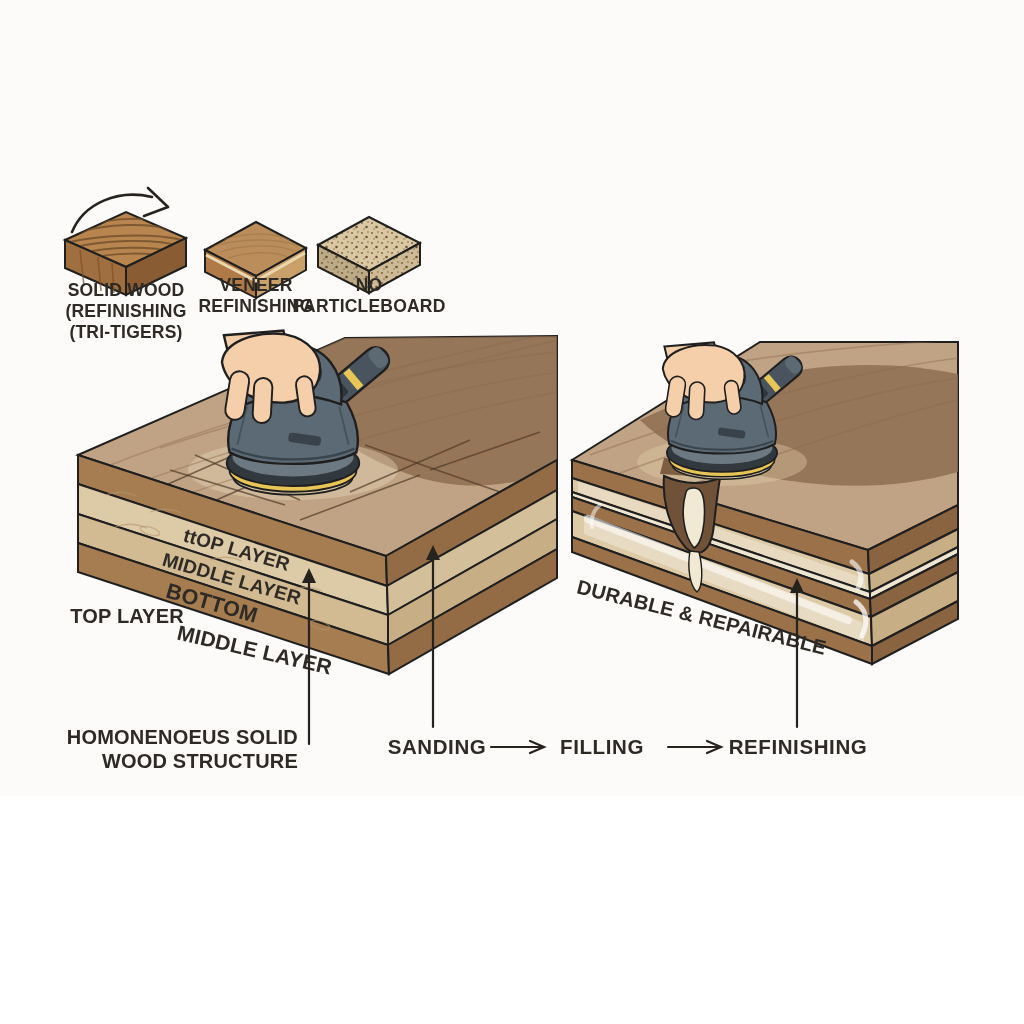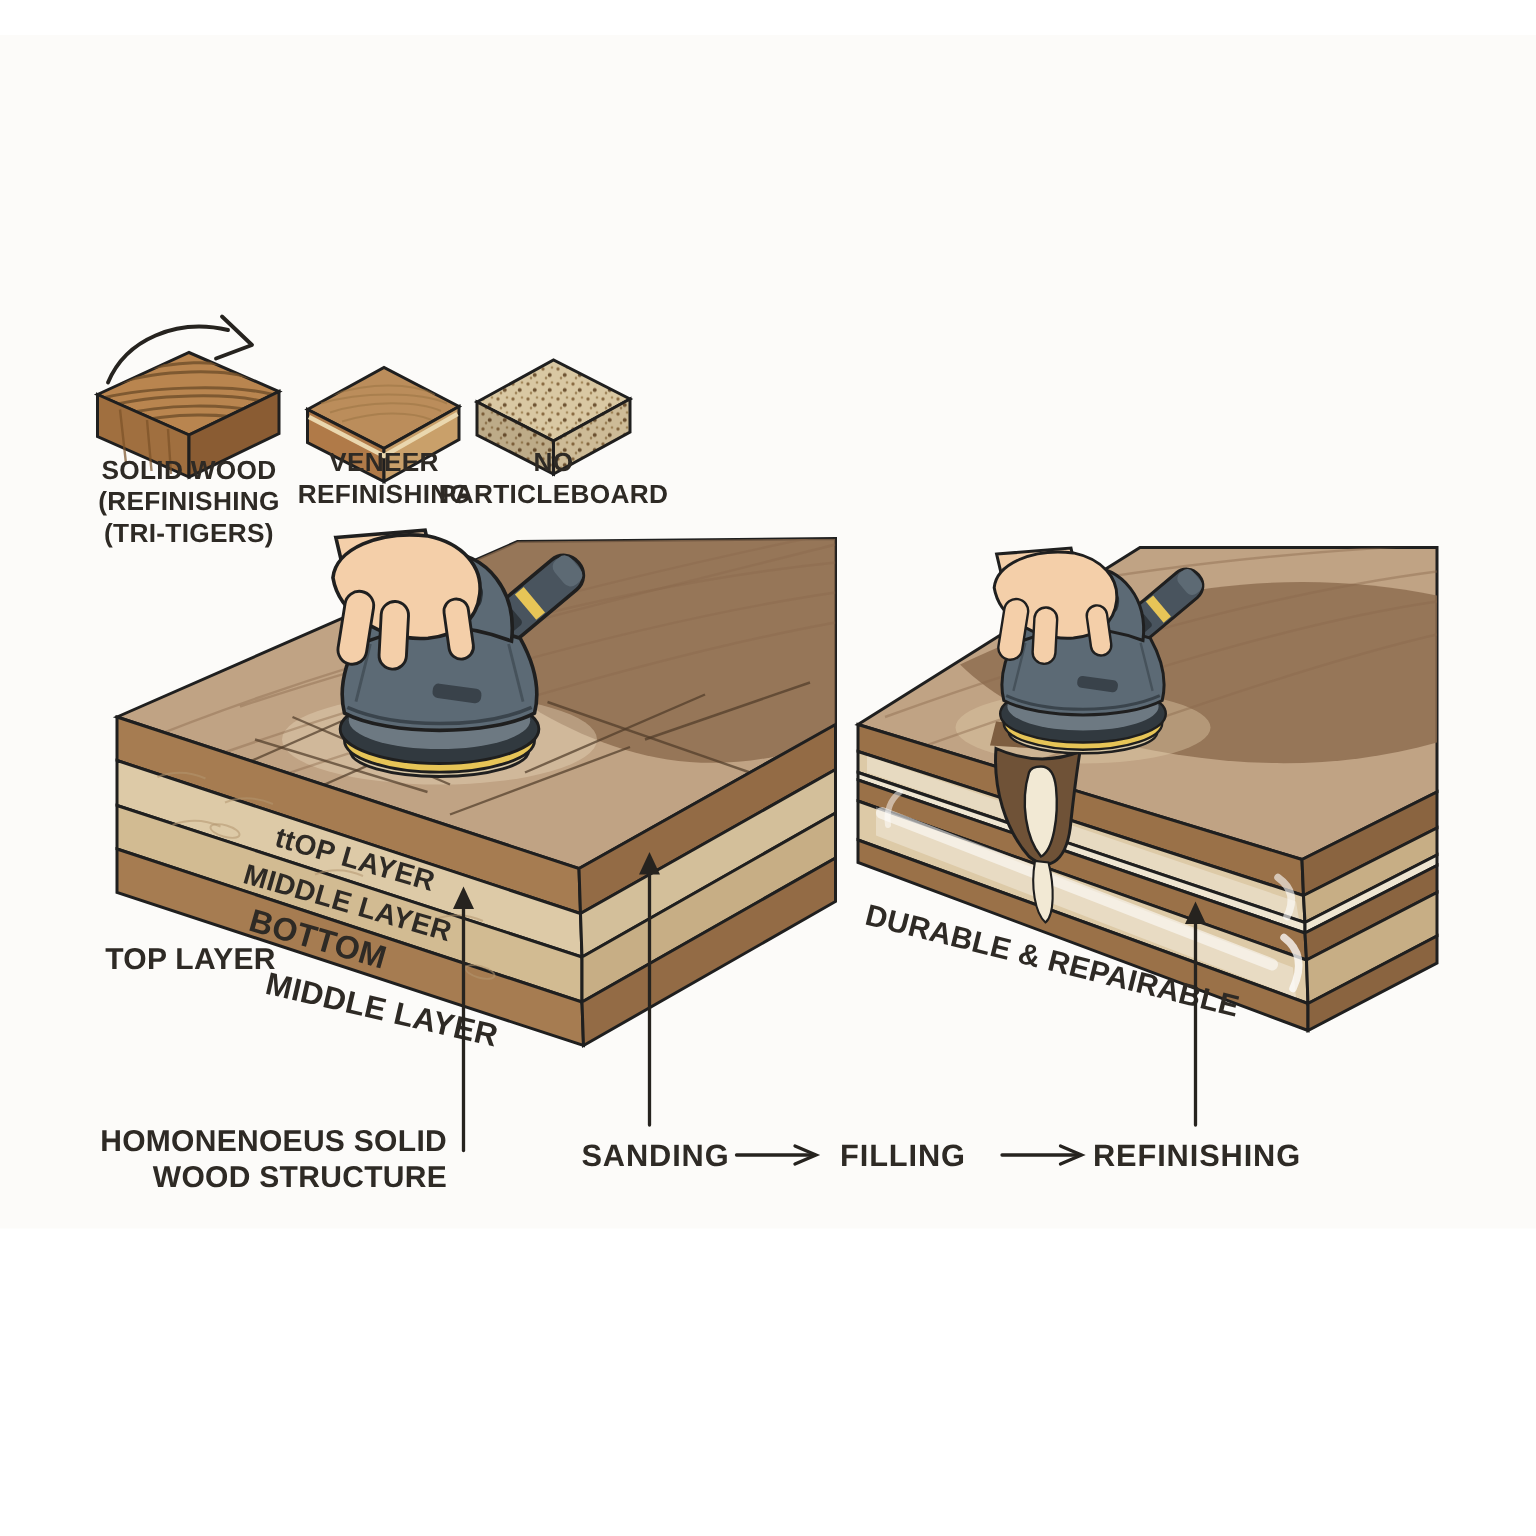--- a/index.html
+++ b/index.html
@@ -1,16 +1,16 @@
 <!DOCTYPE html>
 <html><head>
 <meta charset="utf-8">
 <style>
   html,body{margin:0;padding:0;background:#ffffff;}
-  .canvas{position:relative;width:1024px;height:796px;overflow:hidden;margin-top:23px;}
+  .canvas{position:relative;width:1024px;height:796px;overflow:hidden;}
   svg{display:block;}
   text{font-family:"Liberation Sans","DejaVu Sans",sans-serif;font-weight:700;fill:#2e2a25;letter-spacing:.2px;}
   .t-legend{font-size:17.5px;}
   .t-face{font-size:19px;font-weight:700;}
   .t-face-big{font-size:21.5px;}
   .t-outer{font-size:20px;}
   .t-outer2{font-size:21px;}
   .t-durable{font-size:20px;}
   .t-caption{font-size:20px;}
   .t-step{font-size:20.5px;letter-spacing:.6px;}

